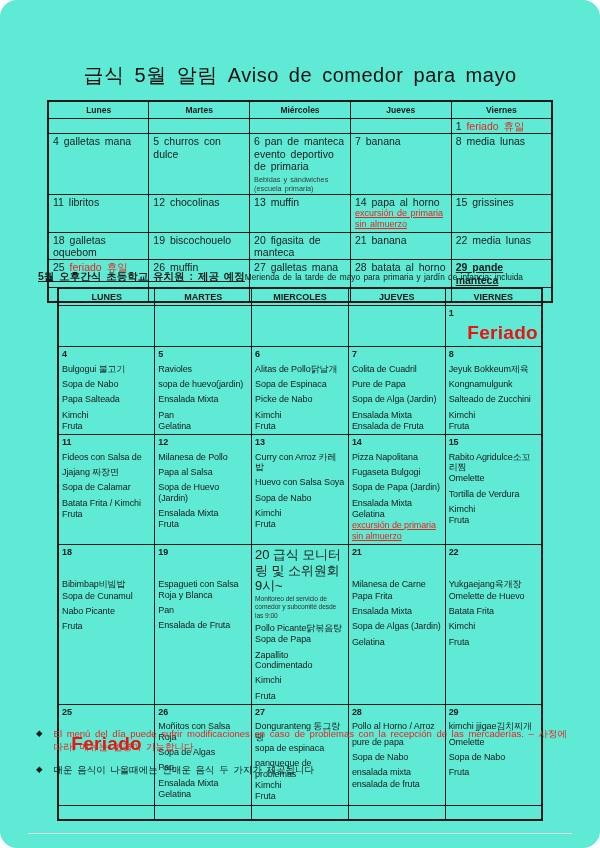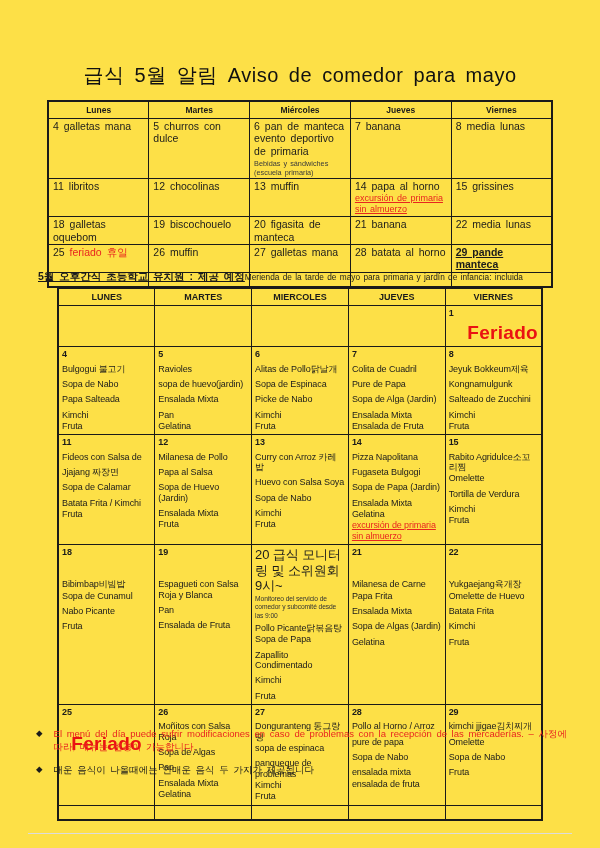--- a/index.html
+++ b/index.html
@@ -1,17 +1,17 @@
 <!DOCTYPE html>
 <html style="--red: #e8251f; --feriado-red: #ea1212;"><head>
 <meta charset="utf-8">
 <style>
   html,body{margin:0;padding:0;background:#ffffff;}
   body{width:600px;height:848px;position:relative;font-family:"Liberation Sans","DejaVu Sans",sans-serif;color:#1b1b1b;overflow:hidden;}
-  .page{position:absolute;inset:0;background:#fde047;}
+  .page{position:absolute;inset:0;background:#5eead4;border-radius:17px;}
 
   .title{position:absolute;top:62px;left:0;width:100%;text-align:center;font-size:20px;letter-spacing:.5px;word-spacing:4px;color:#111;}
 
   
   .snack-wrap{position:absolute;left:47px;top:100px;width:506px;}
   table{border-collapse:collapse;table-layout:fixed;width:100%;}
   .snack-wrap table{border:2px solid #1a1a1a;}
   .snack-wrap th{border:1px solid #1a1a1a;font-size:8.5px;font-weight:bold;text-align:center;height:14px;padding:1px 2px;}
   .snack-wrap td{border:1px solid #1a1a1a;vertical-align:top;font-size:10.5px;line-height:1.18;padding:1px 4px;word-spacing:2px;}
   tr.r-a td{height:12px;}
@@ -71,20 +71,27 @@
       <thead>
           <tr id="snack-head">
             <th>Lunes</th>
             <th>Martes</th>
             <th>Miércoles</th>
             <th>Jueves</th>
             <th>Viernes</th>
           </tr>
         </thead>
       <tbody id="snack-body">
+          <tr class="r-a">
+            <td></td>
+            <td></td>
+            <td></td>
+            <td></td>
+            <td><span>1 </span><span class="seg-red">feriado 휴일</span></td>
+          </tr>
           <tr class="r-b">
             <td><span>4 galletas mana</span></td>
             <td><span>5 churros con dulce</span></td>
             <td><span>6 pan de manteca evento deportivo de primaria</span><span class="seg-small">Bebidas y sándwiches (escuela primaria)</span></td>
             <td><span>7 banana</span></td>
             <td><span>8 media lunas</span></td>
           </tr>
           <tr class="r-c">
             <td><span>11 libritos</span></td>
             <td><span>12 chocolinas</span></td>

